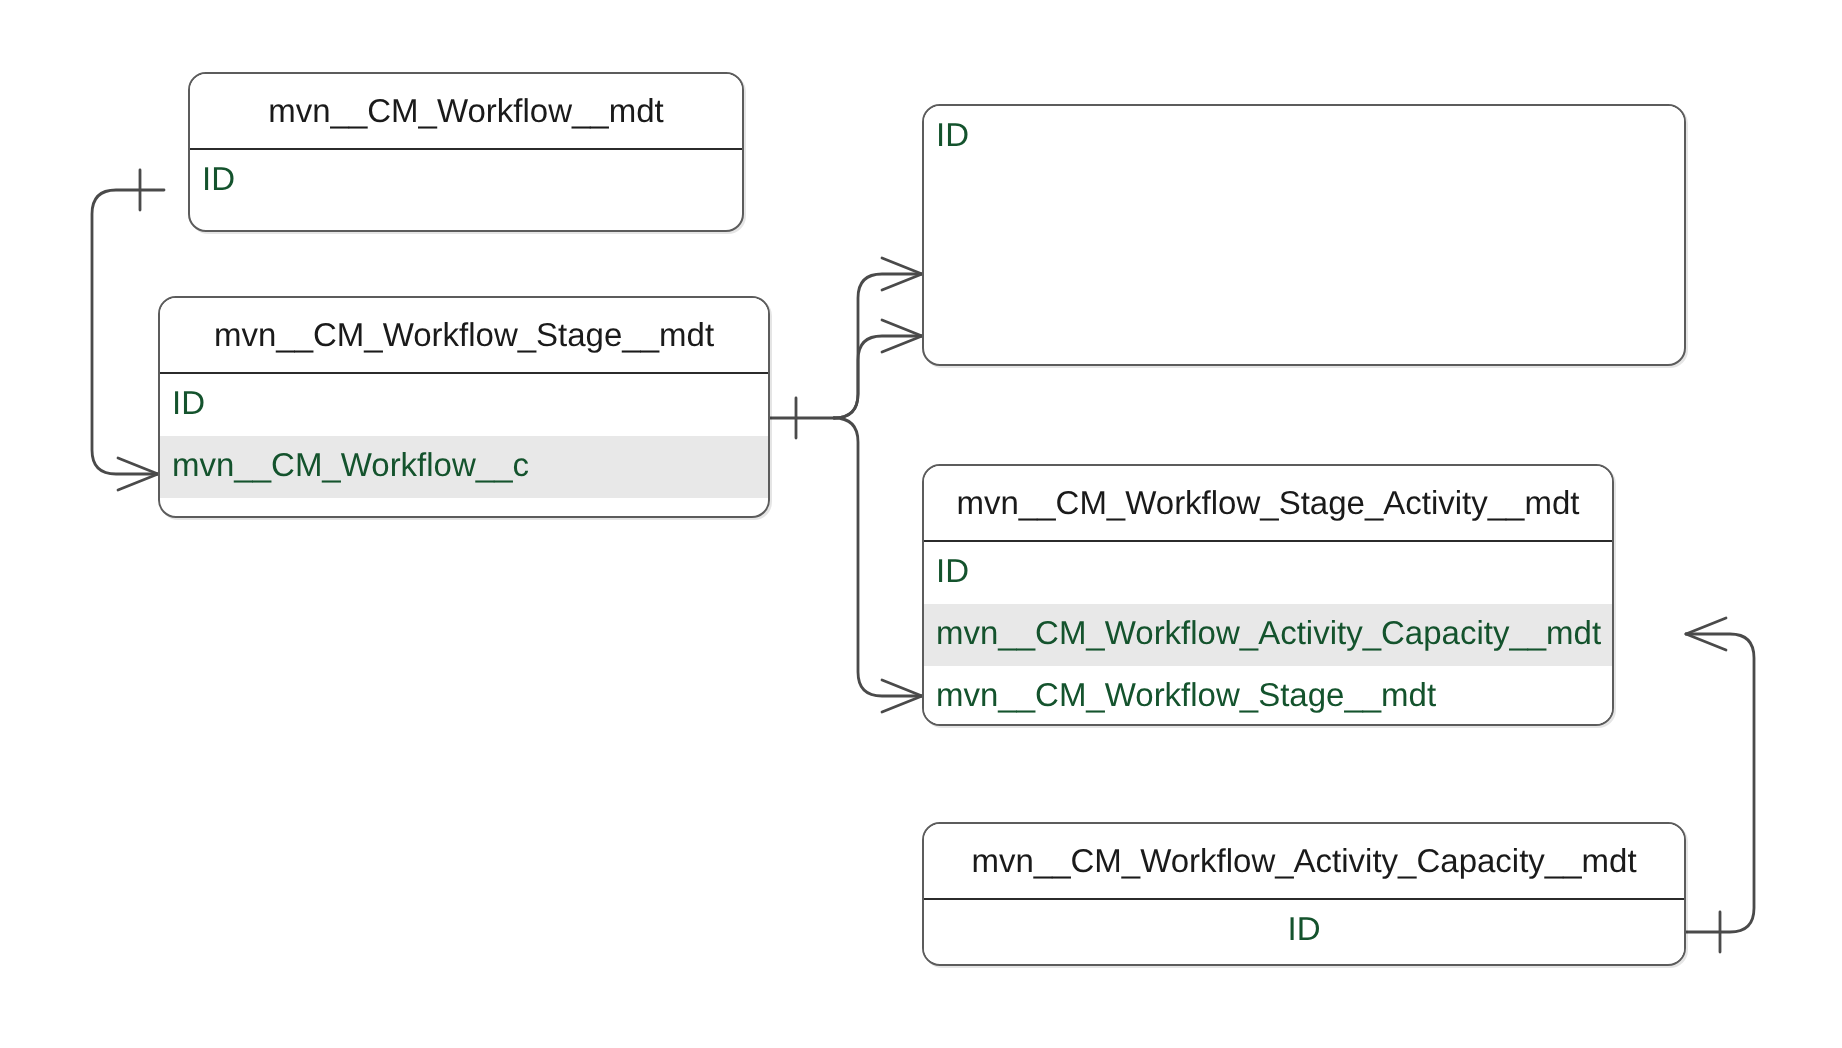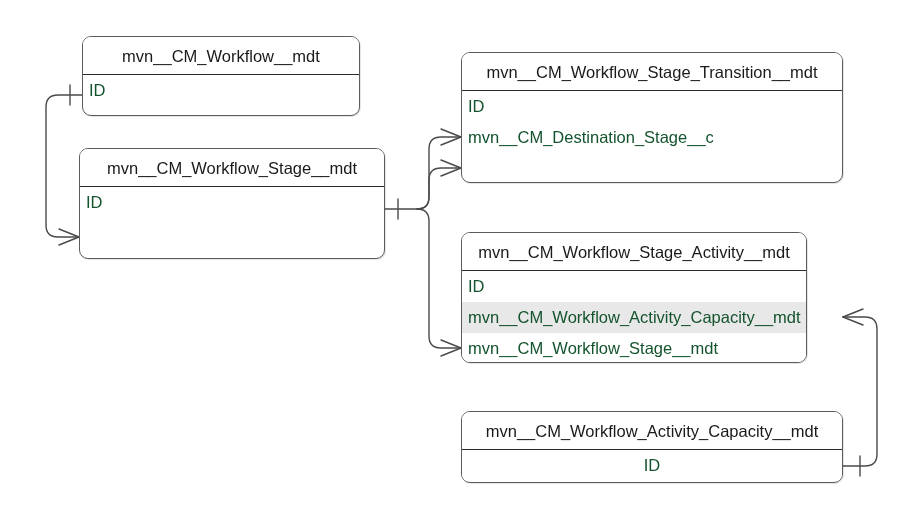--- a/index.html
+++ b/index.html
@@ -109,34 +109,33 @@
         <g>
           <line x1="843" y1="317" x2="863" y2="309"></line>
           <line x1="843" y1="317" x2="863" y2="325"></line>
         </g>
         <line x1="860" y1="456" x2="860" y2="476"></line>
       </g>
 
     </g>
   </svg>
 
-  <div class="entity" style="left:82px; top:36px; width:278px; height:80px;">
+  <div class="entity" style="left:94px; top:36px; width:278px; height:80px;">
     <div class="entity-header">mvn__CM_Workflow__mdt</div>
     <div class="attr-row">ID</div>
   </div>
 
   <div class="entity" style="left:79px; top:148px; width:306px; height:111px;">
     <div class="entity-header">mvn__CM_Workflow_Stage__mdt</div>
     <div class="attr-row">ID</div>
+    <div class="attr-row shaded">mvn__CM_Workflow__c</div>
   </div>
 
   <div class="entity" style="left:461px; top:52px; width:382px; height:131px;">
-    <div class="entity-header">mvn__CM_Workflow_Stage_Transition__mdt</div>
     <div class="attr-row">ID</div>
-    <div class="attr-row">mvn__CM_Destination_Stage__c</div>
   </div>
 
   <div class="entity" style="left:461px; top:232px; width:346px; height:131px;">
     <div class="entity-header">mvn__CM_Workflow_Stage_Activity__mdt</div>
     <div class="attr-row">ID</div>
     <div class="attr-row shaded">mvn__CM_Workflow_Activity_Capacity__mdt</div>
     <div class="attr-row">mvn__CM_Workflow_Stage__mdt</div>
   </div>
 
   <div class="entity" style="left:461px; top:411px; width:382px; height:72px;">

